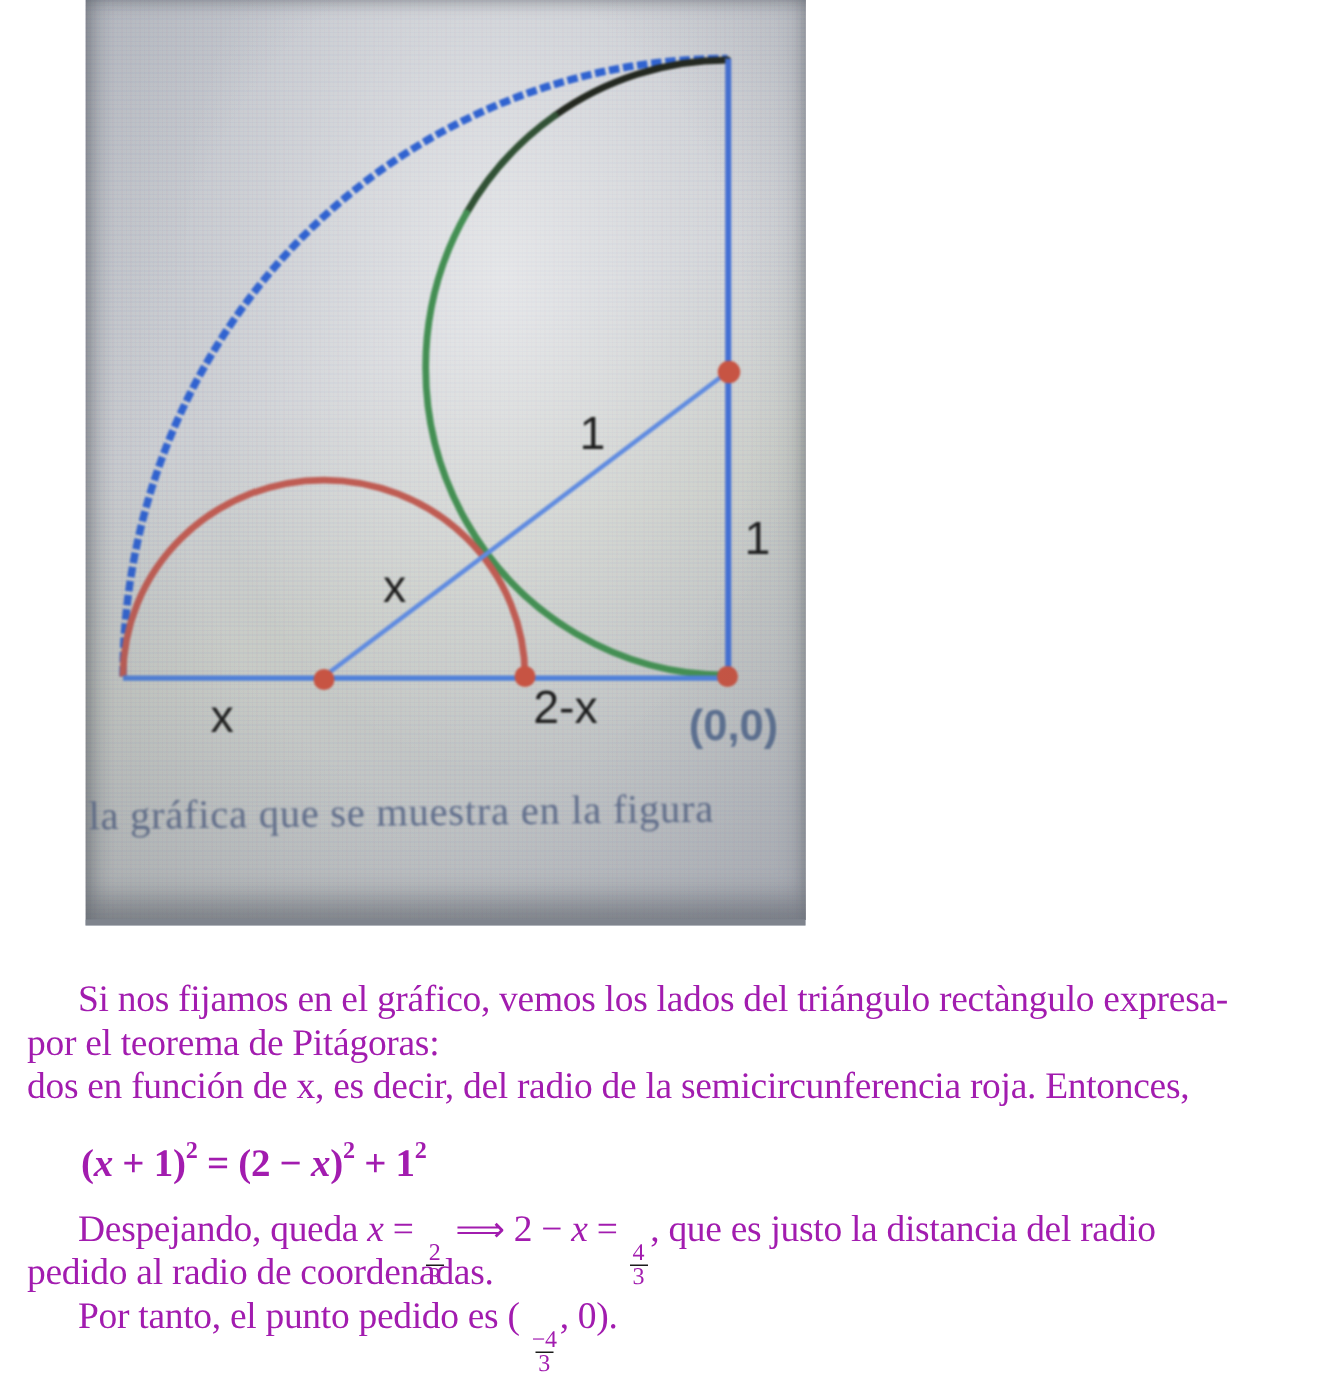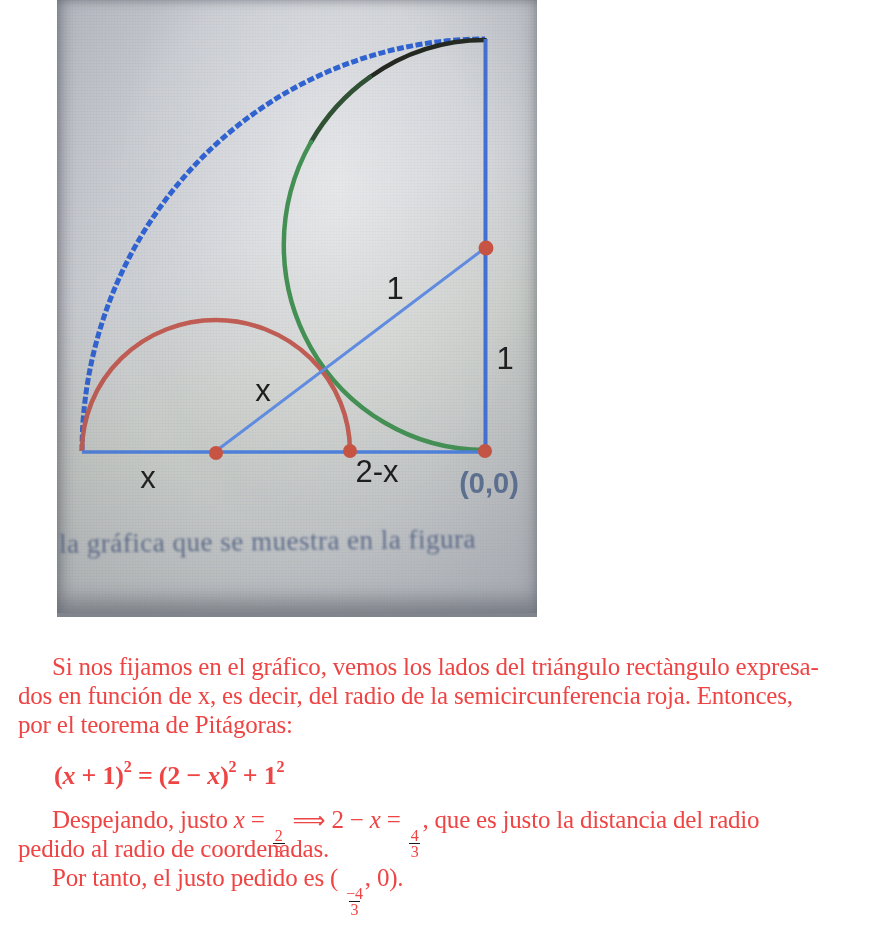--- a/index.html
+++ b/index.html
@@ -30,21 +30,21 @@
   .fig-label-blue { font-family:"Liberation Sans", sans-serif; fill:#5a7094; font-weight:bold; font-size:29px; }
   .caption {
     position:absolute; left:2px; top:526px; width:476px;
     font-family:"Liberation Serif", serif; font-size:27px; color:#5f6d8b;
     letter-spacing:0.5px; filter: blur(0.8px); transform: rotate(-0.7deg);
   }
 
   
   .content {
     position:absolute; left:0; top:617px; width:890px;
-    padding:35px 14px 0 18px; color:#ef4444;
+    padding:35px 14px 0 18px; color:#a21caf;
     font-size:25px; letter-spacing:-0.2px;
   }
   .line { white-space:nowrap; line-height:29px; height:29px; overflow:visible; }
   .line.indent { padding-left:34px; }
   .block.math-block { margin:21px 0 13px 36px;font-weight:bold; }
   .block.math-block .line { line-height:32px; height:32px; font-size:26px; }
   .mi { font-style:italic; }
   sup.msup { font-size:62%; position:relative; top:-0.15em; vertical-align:super; line-height:0; }
   .frac { display:inline-flex; flex-direction:column; align-items:center;
           vertical-align:-0.52em; margin:0 2px; line-height:0; }
@@ -82,33 +82,33 @@
     <text x="91" y="488" text-anchor="middle" class="fig-label">x</text>
     <text x="320" y="482" text-anchor="middle" class="fig-label">2-x</text>
     <text x="432" y="493" text-anchor="middle" class="fig-label-blue">(0,0)</text>
   </svg>
   <div class="caption">la gráfica que se muestra en la figura</div>
 </div>
 
 <div class="content">
     <div class="block">
       <div class="line indent"><span>Si nos fijamos en el gráfico, vemos los lados del triángulo rectàngulo expresa-</span></div>
+      <div class="line"><span>por el teorema de Pitágoras:</span></div>
       <div class="line"><span>dos en función de x, es decir, del radio de la semicircunferencia roja. Entonces,</span></div>
-      <div class="line"><span>por el teorema de Pitágoras:</span></div>
     </div>
     <div class="block math-block">
       <div class="line"><span>(</span><i class="mi">x</i><span> + 1)</span><sup class="msup">2</sup><span> = (2 − </span><i class="mi">x</i><span>)</span><sup class="msup">2</sup><span> + 1</span><sup class="msup">2</sup></div>
     </div>
     <div class="block">
-      <div class="line indent"><span>Despejando, justo </span><i class="mi">x</i><span> = </span><span class="frac">
+      <div class="line indent"><span>Despejando, queda </span><i class="mi">x</i><span> = </span><span class="frac">
           <span class="num">2</span>
           <span class="den">3</span>
         </span><span> </span><span class="arr">⟹</span><span> 2 − </span><i class="mi">x</i><span> = </span><span class="frac">
           <span class="num">4</span>
           <span class="den">3</span>
         </span><span>, que es justo la distancia del radio</span></div>
       <div class="line"><span>pedido al radio de coordenadas.</span></div>
-      <div class="line indent"><span>Por tanto, el justo pedido es ( </span><span class="frac">
+      <div class="line indent"><span>Por tanto, el punto pedido es ( </span><span class="frac">
           <span class="num">−4</span>
           <span class="den">3</span>
         </span><span>, 0).</span></div>
     </div>
   </div>
 
 </body></html>

